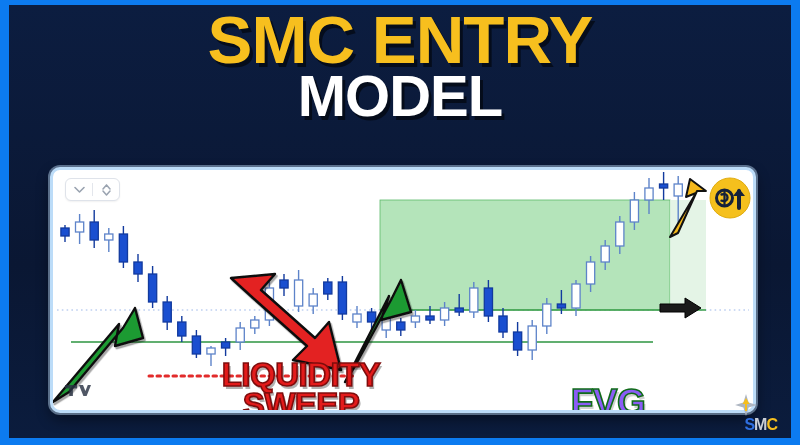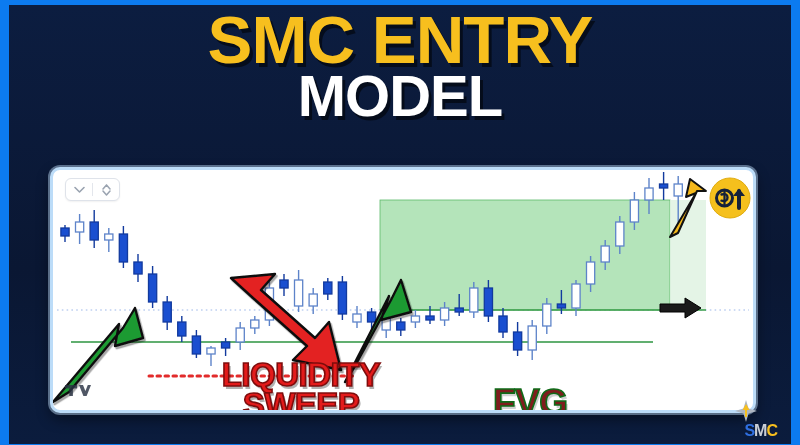--- a/index.html
+++ b/index.html
@@ -5,21 +5,21 @@
   html,body{margin:0;padding:0;}
   body{
     width:800px;height:445px;overflow:hidden;
     font-family:"Liberation Sans", sans-serif;
     background:#0c7bf0;
   }
   #thumb{
     position:relative;width:800px;height:445px;
     background:#0c7bf0;
     box-sizing:border-box;
-    padding:5px 9px 1px 9px;
+    padding:5px 9px 7px 9px;
   }
   #inner{
     position:relative;width:100%;height:100%;
     background:#0b1b3c;
     background:linear-gradient(180deg,#0c1d40 0%,#0a1733 60%,#0b1c3d 100%);
     overflow:hidden;
   }
 
   
   .title-wrap{
@@ -77,22 +77,22 @@
   .liq-text{
     position:absolute;left:138px;top:190px;width:220px;
     text-align:center;z-index:8;
     color:#e31b1b;font-weight:bold;font-size:33px;line-height:0.92;
     letter-spacing:-0.5px;
     -webkit-text-stroke:1.6px #7d0c0c;
     text-shadow:2px 3px 0 rgba(0,0,0,0.30);
   }
   .fvg-text{
     position:absolute;left:440px;top:216px;width:230px;z-index:8;
-    text-align:left;
-    color:#7f1d1d;font-weight:bold;font-size:37px;line-height:0.9;
+    text-align:center;
+    color:#8b5cf6;font-weight:bold;font-size:37px;line-height:0.9;
     letter-spacing:-0.5px;
     -webkit-text-stroke:1.6px #0f6b18;
     text-shadow:2px 3px 0 rgba(0,0,0,0.18);
   }
 
   .badge-icon{
     position:absolute;left:700px;top:172px;width:42px;height:42px;z-index:9;
   }
   .yellow-arrow{position:absolute;left:655px;top:166px;z-index:9;}
 

